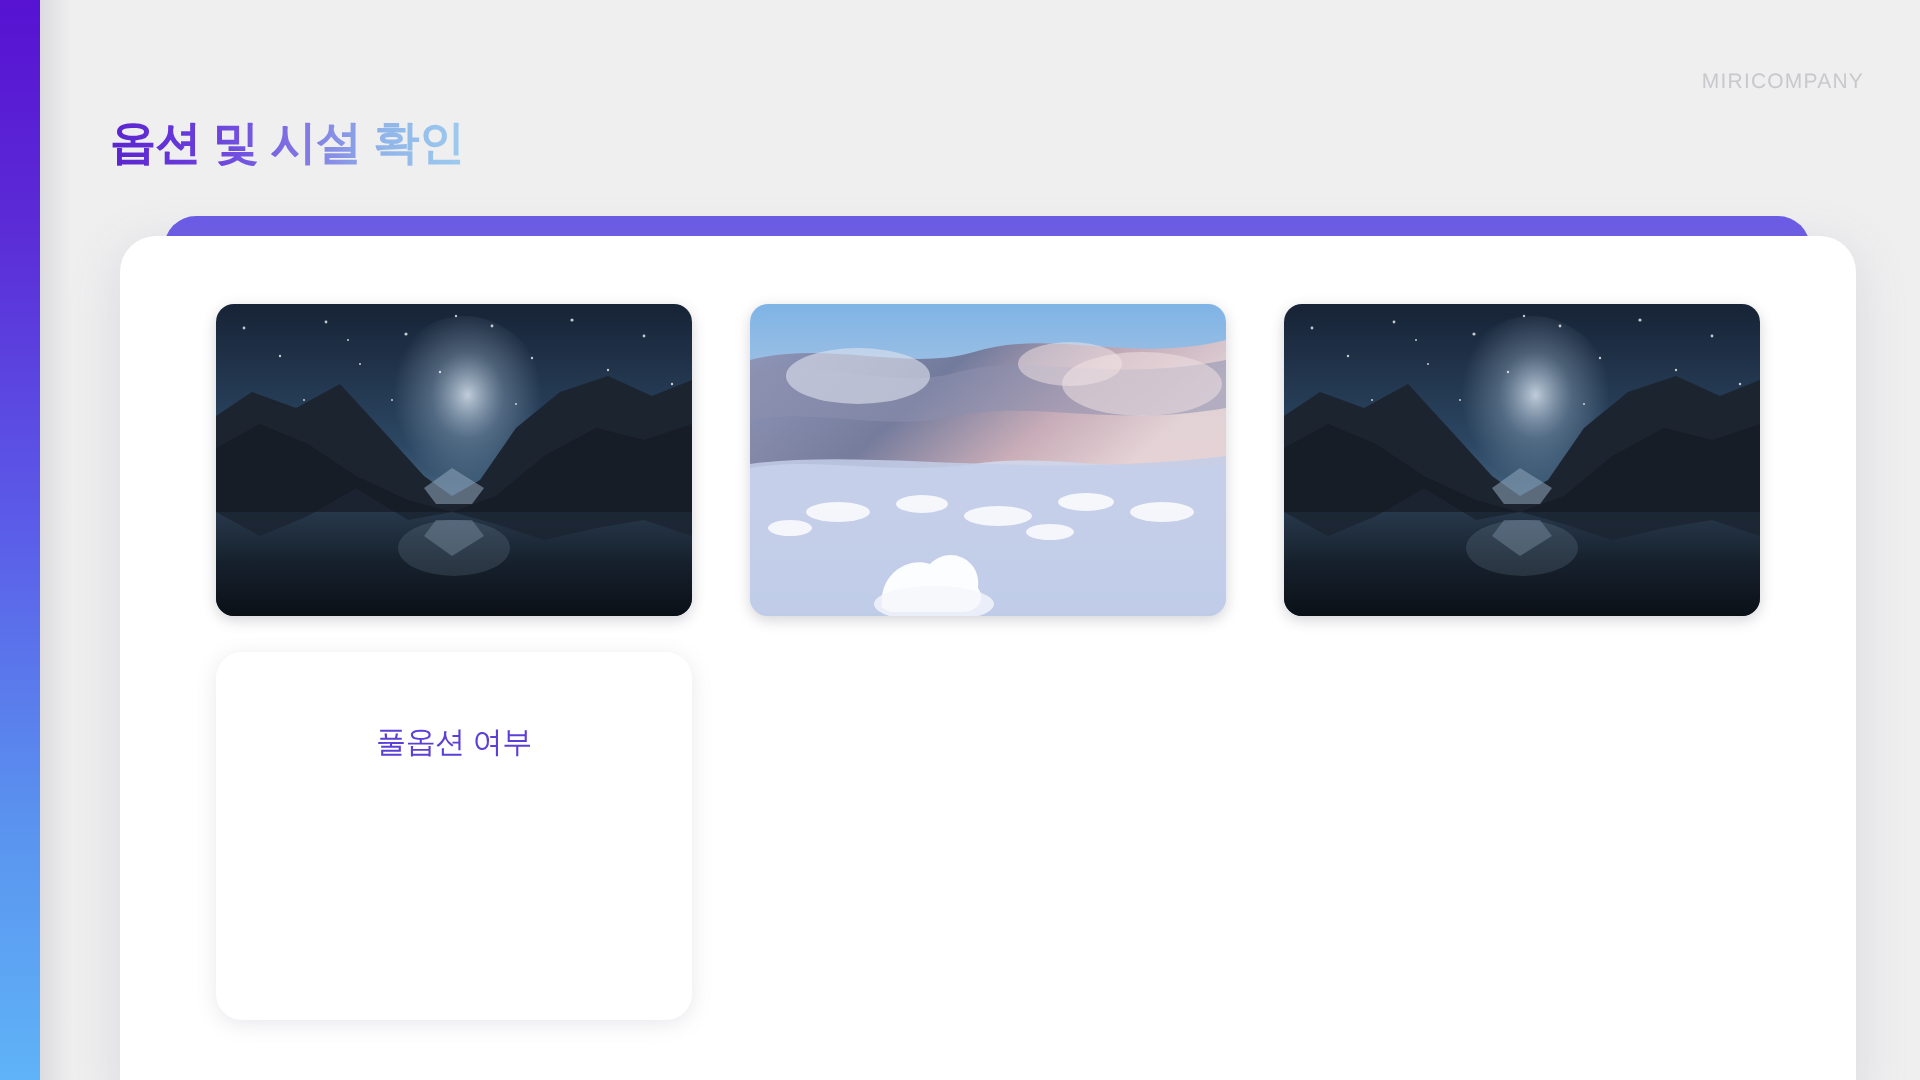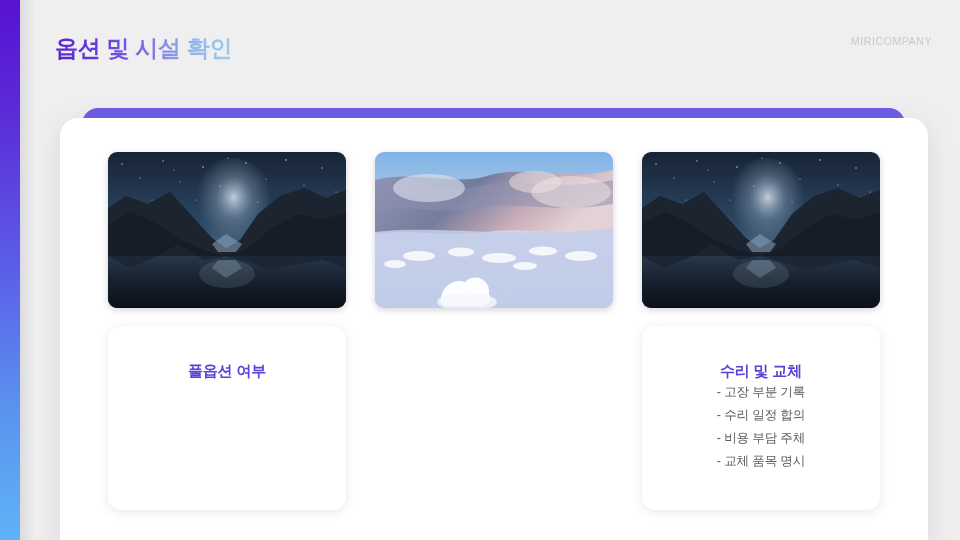--- a/index.html
+++ b/index.html
@@ -30,21 +30,21 @@
     width: 16px;
     height: 540px;
     background: linear-gradient(90deg, rgba(120,120,135,0.16), rgba(120,120,135,0));
     z-index: 3;
   }
 
   
   .page-title {
     position: absolute;
     left: 55px;
-    top: 33px;
+    top: 56px;
     font-size: 23px;
     font-weight: 700;
     letter-spacing: -0.3px;
     background: linear-gradient(90deg, #5a24cf 0%, #6a3fdd 28%, #7f72e4 52%, #91b6e9 78%, #9ccbef 100%);
     -webkit-background-clip: text;
     background-clip: text;
     color: transparent;
     -webkit-text-fill-color: transparent;
     white-space: nowrap;
     z-index: 5;
@@ -121,23 +121,24 @@
     border-radius: 13px;
     box-shadow: 0 2px 10px rgba(120,120,140,0.17);
     display: flex;
     flex-direction: column;
     align-items: center;
     box-sizing: border-box;
     padding-top: 36px;
   }
   .card-title {
     font-size: 15px;
-    font-weight: 700;
+    font-weight: 400;
     color: #5b3fd6;
     letter-spacing: -0.2px;
+    margin-bottom: 13px;
   }
   .card-list {
     list-style: none;
     margin: 0;
     padding: 0;
     text-align: center;
   }
   .card-list li {
     font-size: 12.6px;
     color: #58585e;
@@ -306,24 +307,15 @@
         </g>
         <path d="M0,56 L18,44 L40,52 L62,40 L84,64 L104,86 L118,96 L132,88 L150,62 L172,44 L196,36 L218,46 L238,38 L238,106 L0,106 Z" fill="#1c2430"></path>
         <path d="M0,72 L22,60 L46,70 L70,86 L96,98 L118,104 L140,96 L164,76 L190,62 L214,68 L238,60 L238,106 L0,106 Z" fill="#161d27"></path>
         <path d="M104,92 L118,82 L134,92 L128,100 L110,100 Z" fill="#8fa6bb" opacity="0.55"></path>
         <rect y="104" width="238" height="52" fill="url(#water3)"></rect>
         <path d="M0,104 L22,116 L46,106 L70,92 L96,108 L118,104 L140,110 L164,118 L190,112 L214,108 L238,116 L238,104 Z" fill="#1b2531" opacity="0.85"></path>
         <path d="M104,116 L118,126 L134,116 L128,108 L110,108 Z" fill="#7f94a8" opacity="0.4"></path>
         <ellipse cx="119" cy="122" rx="28" ry="14" fill="#9db2c6" opacity="0.16"></ellipse>
       </svg>
     </div>
-    <div class="info-card">
-      <div class="card-title">수리 및 교체</div>
-      <ul class="card-list">
-        <li>- 고장 부분 기록</li>
-        <li>- 수리 일정 합의</li>
-        <li>- 비용 부담 주체</li>
-        <li>- 교체 품목 명시</li>
-      </ul>
-    </div>
   </div>
 
 </div>
 
 </body></html>

